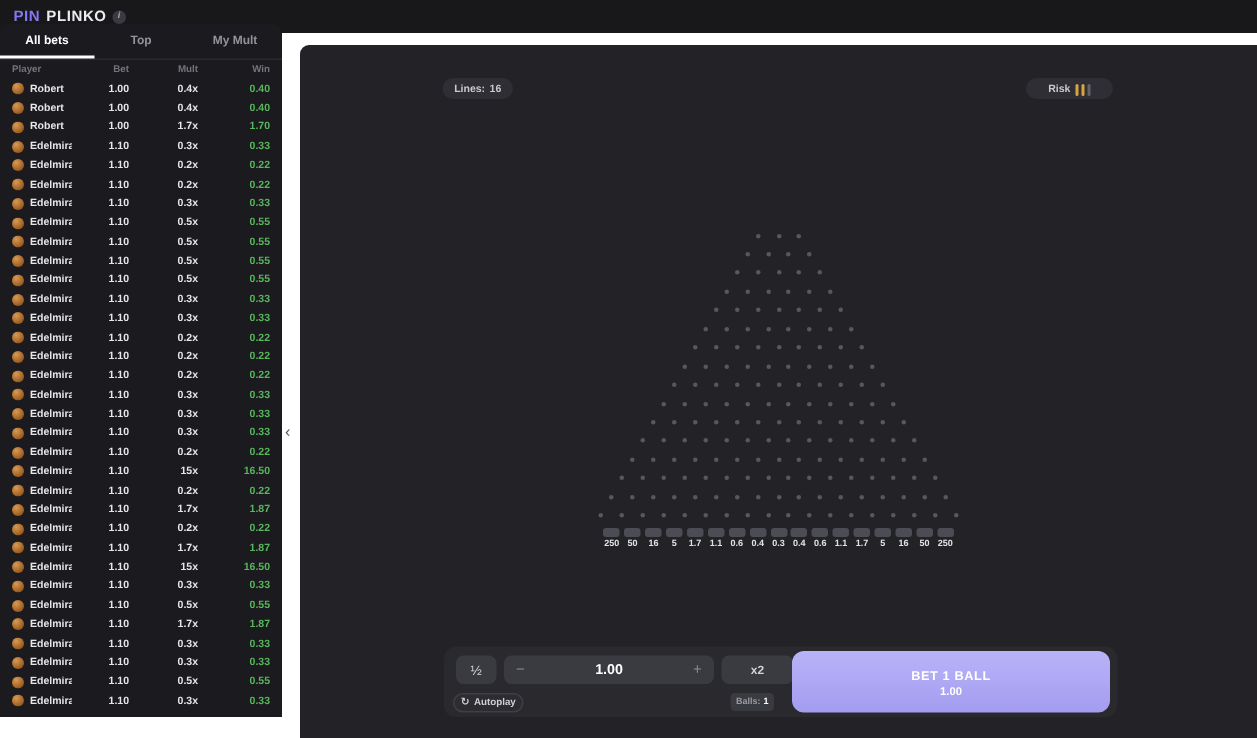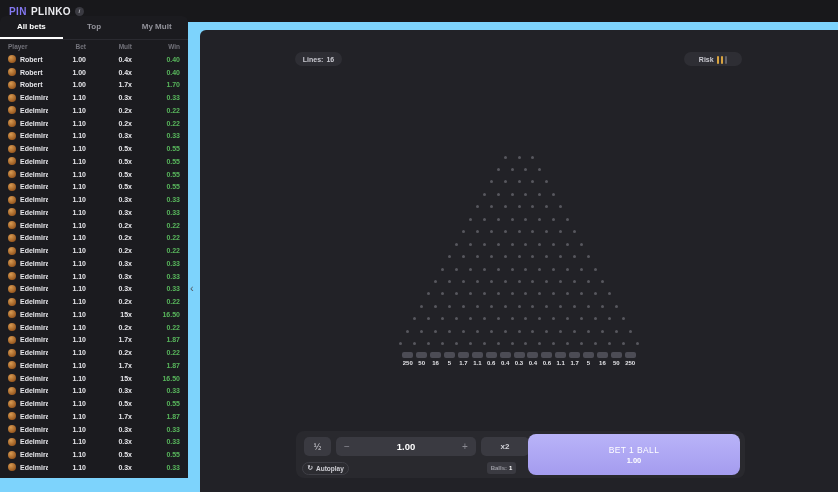--- a/index.html
+++ b/index.html
@@ -1,18 +1,18 @@
 <!DOCTYPE html>
 <html><head>
 <meta charset="utf-8">
 <style>
   * { margin:0; padding:0; box-sizing:border-box; }
   html,body { background:#0e0e11; }
   body { font-family:"Liberation Sans","DejaVu Sans",sans-serif; }
-  .screen { position:relative; width:838px; height:492px; background:#7dd3fc; overflow:hidden; }
+  .screen { position:relative; width:838px; height:492px; background:#ffffff; overflow:hidden; }
 
   
   .topbar { position:absolute; left:0; top:0; width:838px; height:22px; background:#18181b;
             display:flex; align-items:center; padding:0 9px; }
   .logo { display:flex; align-items:center; gap:4px; font-size:10px; font-weight:800; letter-spacing:.4px; }
   .logo-pin { color:#8478f2; }
   .logo-plinko { color:#ececf0; }
   .info-icon { width:9px; height:9px; border-radius:50%; background:#3a3a41; color:#a9a9b0;
                font-size:6px; font-weight:700; display:flex; align-items:center; justify-content:center;
                font-style:italic; cursor:pointer; }
@@ -78,21 +78,21 @@
   .autoplay-icon { font-family:"DejaVu Sans",sans-serif; font-size:7px; line-height:1; }
   .autoplay-icon::before { content:"\21BB"; }
   .balls-badge { position:absolute; left:191px; top:31px; width:29px; height:12px; background:#3a3a41;
                  border-radius:3px; display:flex; align-items:center; justify-content:center; gap:2px;
                  font-size:6px; }
   .balls-label { color:#9a9aa2; font-weight:600; }
   .balls-value { color:#ffffff; font-weight:700; }
   .bet-button { position:absolute; left:232px; top:3px; width:212px; height:41px; border-radius:8px;
                 background:linear-gradient(180deg,#b9b3f8,#a49cef); display:flex; flex-direction:column;
                 align-items:center; justify-content:center; gap:1px; cursor:pointer; }
-  .bet-title { color:#ffffff; font-size:8.5px; font-weight:400; letter-spacing:.4px; }
+  .bet-title { color:#ffffff; font-size:8.5px; font-weight:700; letter-spacing:.4px; }
   .bet-amount { color:#ffffff; font-size:7.5px; font-weight:700; }
 </style>
 </head>
 <body>
 
 <div class="screen">
 
   <header class="topbar">
     <div class="logo">
       <span class="logo-pin">PIN</span>

